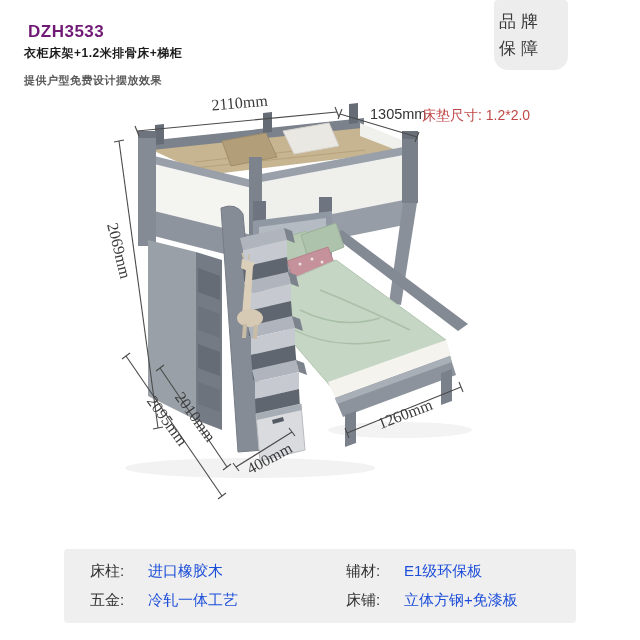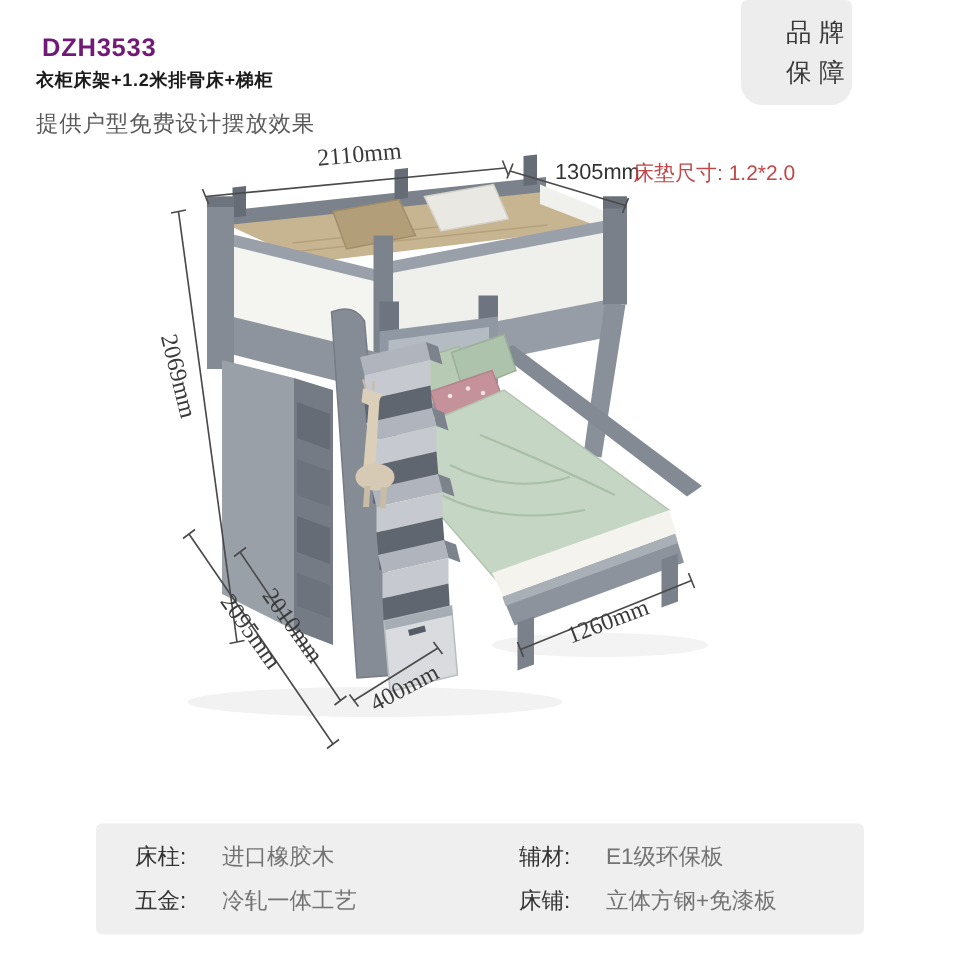--- a/index.html
+++ b/index.html
@@ -1,36 +1,36 @@
 <!DOCTYPE html>
 <html><head>
 <meta charset="utf-8">
 <style>
   html,body{margin:0;padding:0;}
   body{width:640px;height:640px;background:#ffffff;font-family:"Liberation Sans",sans-serif;overflow:hidden;}
   .page{position:relative;width:640px;height:640px;background:#fff;}
   
   .model{position:absolute;left:28px;top:22px;font-size:17px;font-weight:bold;color:#701a75;letter-spacing:.5px;}
   .title{position:absolute;left:24px;top:45px;font-size:12px;font-weight:bold;color:#1c1c1c;letter-spacing:.5px;}
-  .subtitle{position:absolute;left:24px;top:73px;font-size:15px;color:#5a5a5a;letter-spacing:.5px;}
+  .subtitle{position:absolute;left:24px;top:73px;font-size:11px;color:#5a5a5a;letter-spacing:.5px;font-weight:bold;}
   
   .badge{position:absolute;left:494px;top:0;width:74px;height:70px;background:#ededed;border-radius:4px 4px 14px 14px;
-         display:flex;flex-direction:column;align-items:flex-end;justify-content:center;gap:2px;}
+         display:flex;flex-direction:column;align-items:flex-start;justify-content:center;gap:2px;}
   .badge span{font-size:17px;color:#3a3a3a;letter-spacing:5px;margin-left:5px;line-height:25px;}
   
   svg.diagram{position:absolute;left:0;top:0;width:640px;height:640px;}
   .dim-serif{font-family:"Liberation Serif",serif;font-size:16px;fill:#3a3a3a;}
   .dim-sans{font-family:"Liberation Sans",sans-serif;font-size:14.5px;fill:#333;}
   .dim-note{font-family:"Liberation Sans",sans-serif;font-size:14px;fill:#c04848;}
   
   .specs{position:absolute;left:64px;top:549px;width:512px;height:74px;background:#efefef;border-radius:4px;
          display:grid;grid-template-columns:50% 50%;align-content:center;row-gap:10px;padding:0;box-sizing:border-box;}
   .spec-cell{display:flex;align-items:baseline;font-size:15px;color:#333;padding-left:26px;}
   .spec-label{width:58px;flex:none;color:#333;}
-  .spec-value{color:#737373;}
+  .spec-value{color:#1d4ed8;}
 </style>
 </head>
 <body>
 
 <div class="page">
 
   <div class="model">DZH3533</div>
   <div class="title">衣柜床架+1.2米排骨床+梯柜</div>
   <div class="subtitle">提供户型免费设计摆放效果</div>
 

